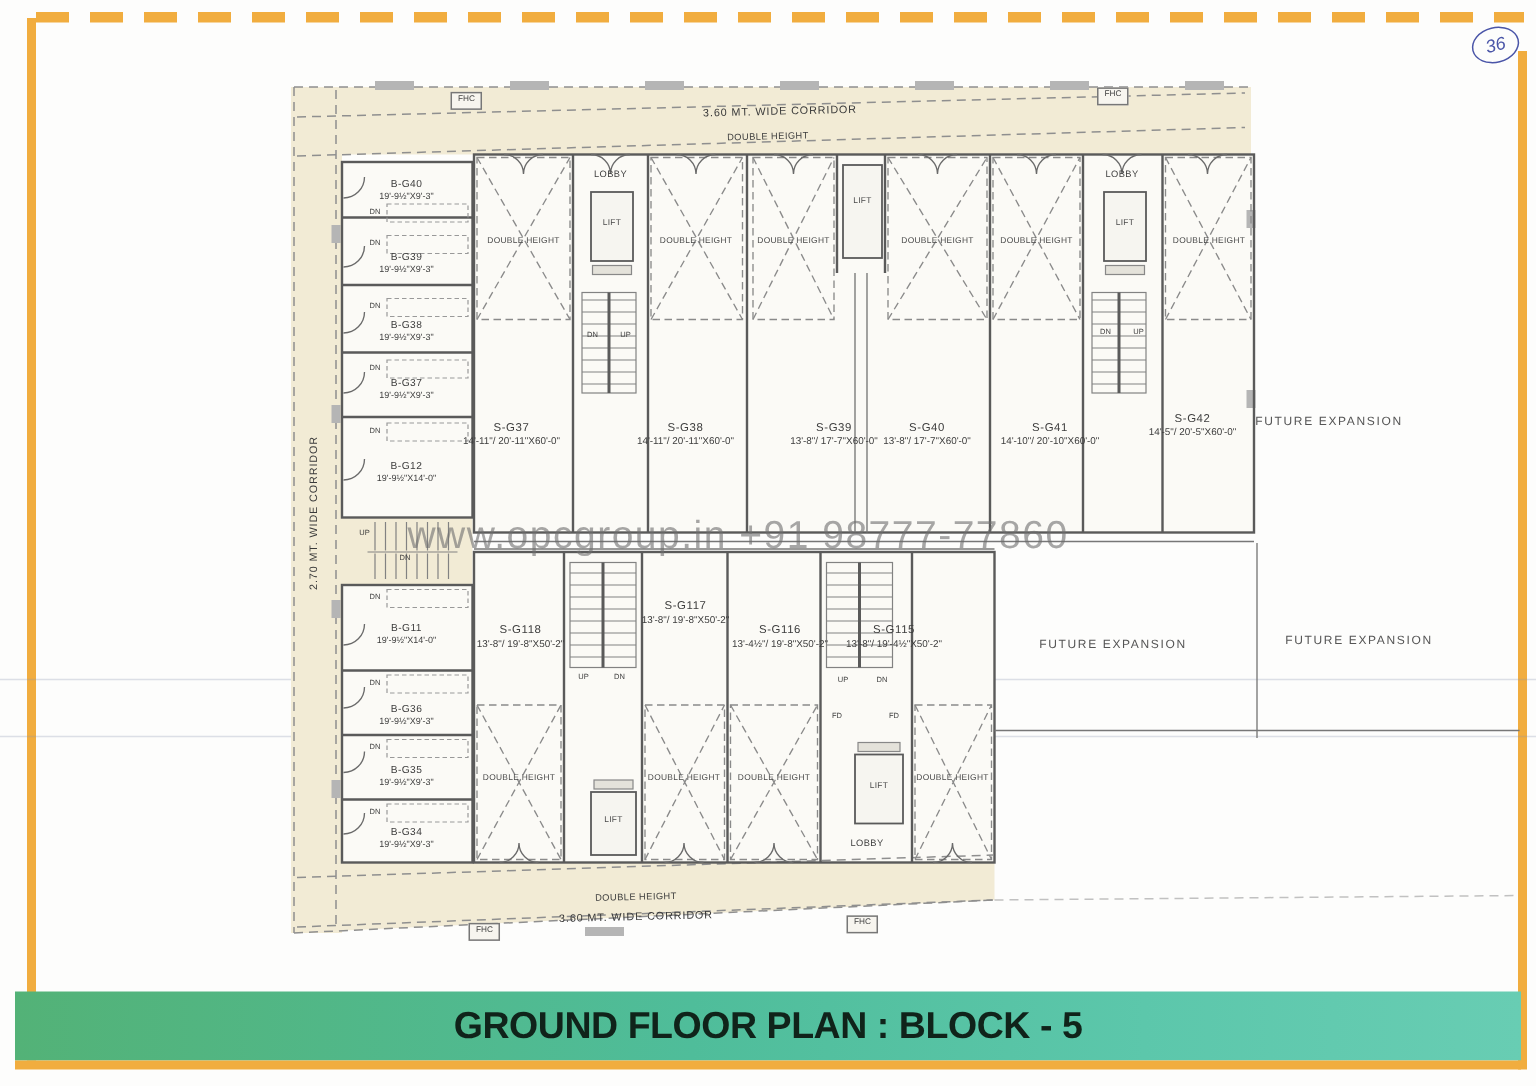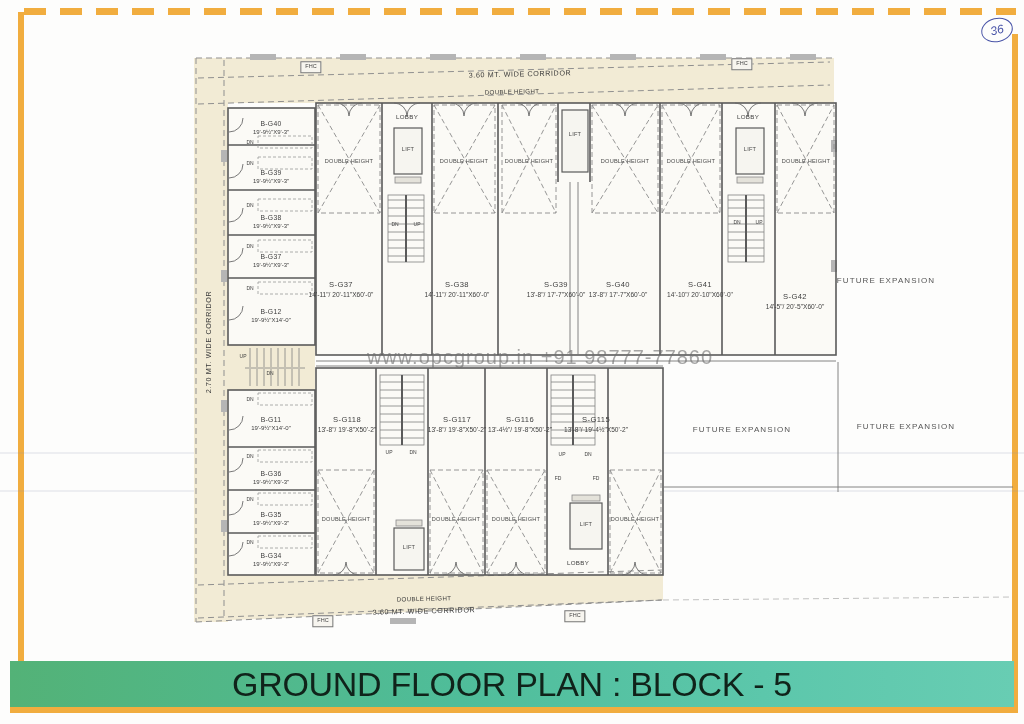--- a/index.html
+++ b/index.html
@@ -16,30 +16,30 @@
   .f8{font-size:8px;letter-spacing:1.1px;color:#555}
   .tilt{transform:translate(-50%,-50%) rotate(-1.4deg)}
   .vert{transform:translate(-50%,-50%) rotate(-90deg)}
   .fhc{position:absolute;transform:translate(-50%,-50%);border:1px solid #777;background:#f7f5ef;
        font-size:5.5px;padding:2px 4px;color:#444;line-height:1}
   .rlbl,.ulbl{position:absolute;transform:translate(-50%,-50%);text-align:center;white-space:nowrap;color:#3d3d3d}
   .rlbl .rid{display:block;font-size:6.8px;letter-spacing:.3px;margin-bottom:2px}
   .rlbl .rdim{display:block;font-size:6px}
   .ulbl .rid{display:block;font-size:7.6px;letter-spacing:.4px;margin-bottom:2px}
   .ulbl .rdim{display:block;font-size:6.6px}
-  .wm{position:absolute;left:540px;top:357px;transform:translate(-50%,-50%);font-size:20px;color:#6e6e6e;
+  .wm{position:absolute;left:492px;top:357px;transform:translate(-50%,-50%);font-size:26px;color:#6e6e6e;
       opacity:.6;letter-spacing:1px;white-space:nowrap}
   .border-top{position:absolute;left:24px;top:8px;width:992px;height:7px;
       background:repeating-linear-gradient(90deg,var(--frame-orange,#f1ad3f) 0 22px,transparent 22px 36px)}
   .border-left{position:absolute;left:18px;top:12px;width:6px;height:695px;background:var(--frame-orange,#f1ad3f)}
   .border-right{position:absolute;left:1012px;top:34px;width:6px;height:679px;background:var(--frame-orange,#f1ad3f)}
   .titlebar{position:absolute;left:10px;top:661px;width:1004px;height:46px;
       background:linear-gradient(90deg,var(--titlebar-green-a,#53b277) 0%,#4fbd9a 45%,var(--titlebar-green-b,#5cc7ab) 75%,#68cdb3 100%);
       display:flex;align-items:center;justify-content:center}
-  .titlebar-text{font-size:34px;font-weight:400;color:#10231a;letter-spacing:-.3px}
+  .titlebar-text{font-size:25px;font-weight:700;color:#10231a;letter-spacing:-.3px}
   .titlebar-underline{position:absolute;left:10px;top:707px;width:1004px;height:6px;background:var(--frame-orange,#f1ad3f)}
   .pagenum{position:absolute;left:981px;top:18px;width:30px;height:22px;border:1.6px solid var(--pen-blue,#4a55a8);
       border-radius:50%;transform:rotate(-14deg);display:flex;align-items:center;justify-content:center;
       color:var(--pen-blue,#4a55a8);font-style:italic;font-size:12px}
 </style>
 </head>
 <body>
 
 <div id="sheet">
 
@@ -282,30 +282,30 @@
     <span class="rdim">13'-8"/ 17'-7"X60'-0"</span>
   </div>
   <div class="ulbl" style="left:618px;top:289px">
     <span class="rid">S-G40</span>
     <span class="rdim">13'-8"/ 17'-7"X60'-0"</span>
   </div>
   <div class="ulbl" style="left:700px;top:289px">
     <span class="rid">S-G41</span>
     <span class="rdim">14'-10"/ 20'-10"X60'-0"</span>
   </div>
-  <div class="ulbl" style="left:795px;top:301px">
+  <div class="ulbl" style="left:795px;top:283px">
     <span class="rid">S-G42</span>
     <span class="rdim">14'-5"/ 20'-5"X60'-0"</span>
   </div>
 
   <div class="ulbl" style="left:347px;top:424px">
     <span class="rid">S-G118</span>
     <span class="rdim">13'-8"/ 19'-8"X50'-2"</span>
   </div>
-  <div class="ulbl" style="left:457px;top:424px">
+  <div class="ulbl" style="left:457px;top:408px">
     <span class="rid">S-G117</span>
     <span class="rdim">13'-8"/ 19'-8"X50'-2"</span>
   </div>
   <div class="ulbl" style="left:520px;top:424px">
     <span class="rid">S-G116</span>
     <span class="rdim">13'-4½"/ 19'-8"X50'-2"</span>
   </div>
   <div class="ulbl" style="left:596px;top:424px">
     <span class="rid">S-G115</span>
     <span class="rdim">13'-8"/ 19'-4½"X50'-2"</span>

